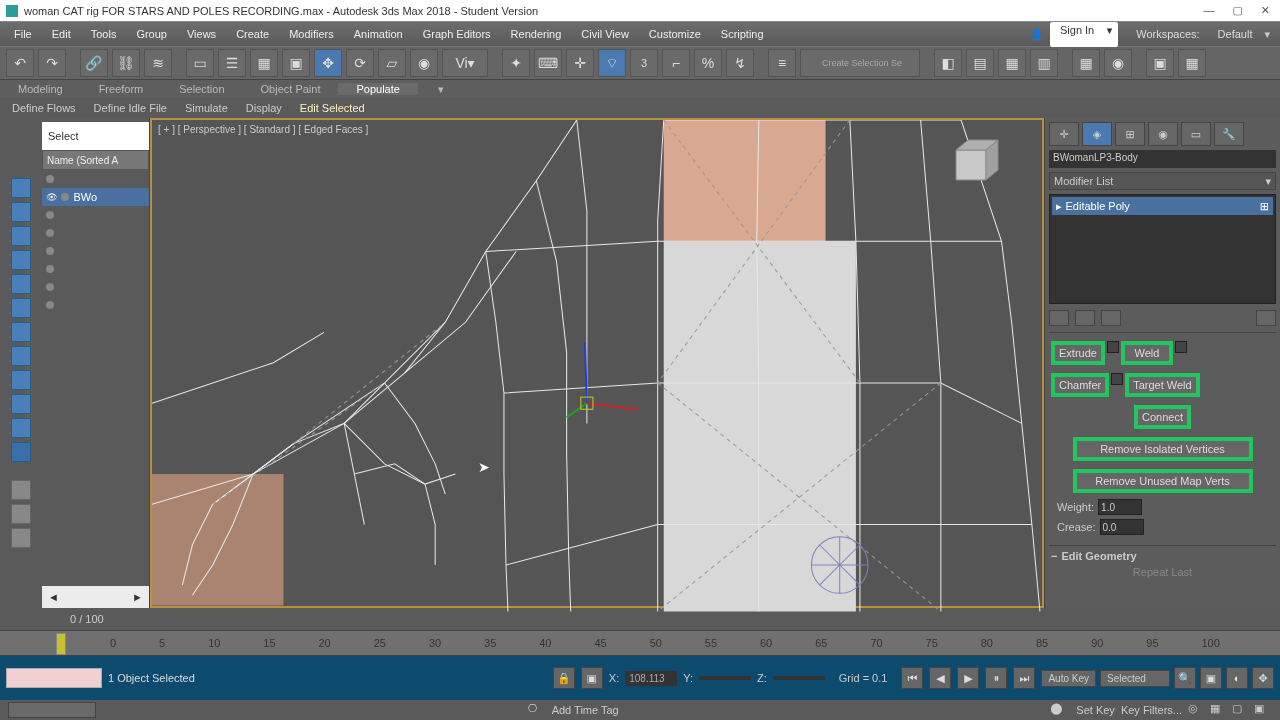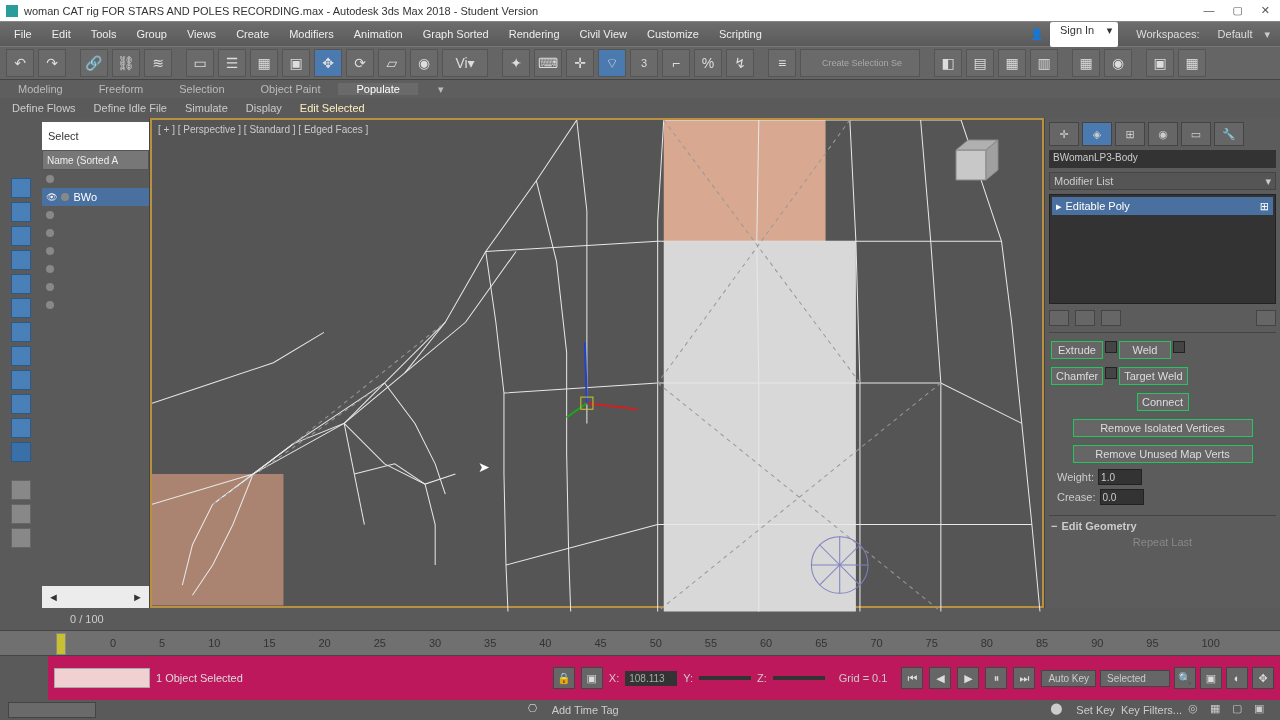--- a/index.html
+++ b/index.html
@@ -47,30 +47,30 @@
 .rightpanel .tabs .pt.on { background: #4a7ab0; }
 .rightpanel .objname { background: #333; color: #ccc; padding: 2px 4px; height: 18px; font-size: 10px; }
 .rightpanel .modlist { height: 18px; background: #555; color: #ccc; padding: 6px 4px; display: flex; justify-content: space-between; align-items: center; border: 1px solid #444; }
 .rightpanel .modstack { height: 110px; background: #333; border: 1px solid #222; padding: 2px; }
 .rightpanel .modstack .mod { background: #4a70a0; color: #fff; padding: 2px 4px; display: flex; align-items: center; gap: 4px; height: 18px; }
 .rightpanel .modbtns { display: flex; gap: 6px; padding: 2px 0; }
 .rightpanel .modbtns .mb { width: 20px; height: 16px; background: #666; border: 1px solid #444; }
 .rightpanel .rollout { border-top: 1px solid #444; padding: 4px 2px; }
 .rightpanel .rollout-title { display: flex; align-items: center; gap: 4px; font-weight: bold; }
 .rightpanel .editbtns { display: flex; flex-wrap: wrap; gap: 4px 2px; padding: 4px 0; font-size: 10px; }
-.rightpanel .ebtn { background: #666; border: 1px solid #22c55e; padding: 2px 4px; color: #ddd; min-width: 52px; text-align: center; }
+.rightpanel .ebtn { background: #666; border: 4px solid #22c55e; padding: 2px 4px; color: #ddd; min-width: 52px; text-align: center; }
 .rightpanel .ebtn.wide { min-width: 108px; }
 .rightpanel .chk { width: 12px; height: 12px; background: #444; border: 1px solid #222; }
 .rightpanel .spn { display: flex; align-items: center; gap: 4px; }
 .rightpanel .spn input { width: 44px; height: 16px; background: #333; border: 1px solid #222; color: #ccc; padding: 0 2px; font-size: 10px; }
 .trackbar { height: 22px; background: #5a5a5a; display: flex; align-items: center; padding: 0 10px; color: #ccc; font-size: 10px; }
 .timeline { height: 26px; background: #707070; position: relative; border-top: 1px solid #444; border-bottom: 1px solid #444; }
 .timeline .ticks { position: absolute; inset: 0; display: flex; justify-content: space-between; padding: 0 60px 0 110px; align-items: center; color: #333; font-size: 10px; }
 .timeline .slider { position: absolute; left: 56px; top: 2px; width: 10px; height: 22px; background: #c8c030; border: 1px solid #888; }
-.statusbar { height: 44px; background: #be185d; display: flex; align-items: center; padding: 6px 6px; gap: 6px; color: #ccc; margin-left: 48px; }
+.statusbar { height: 44px; background: #0c4a6e; display: flex; align-items: center; padding: 6px 6px; gap: 6px; color: #ccc; }
 .statusbar .pink { width: 96px; height: 20px; background: #f0d0d0; border: 1px solid #aaa; }
 .statusbar .msg { color: #ddd; }
 .statusbar .coord { background: #333; color: #aaa; padding: 2px 4px; width: 52px; font-size: 10px; }
 .statusbar .pbtn { width: 22px; height: 22px; background: #666; border: 1px solid #444; display: flex; align-items: center; justify-content: center; color: #ddd; }
 .statusbar .autokey { background: #666; color: #ccc; padding: 2px 6px; border: 1px solid #444; font-size: 10px; }
 .statusbar .right-cluster { margin-left: auto; display: flex; align-items: center; gap: 4px; }
 .bottombar { position: absolute; bottom: 0; left: 0; right: 0; height: 20px; background: #5a5a5a; display: flex; align-items: center; gap: 6px; padding: 0 8px; color: #ccc; font-size: 10px; }
 .bottombar .mx { width: 88px; height: 16px; background: #6a6a6a; border: 1px solid #444; }
 .bottombar .locks { display: flex; gap: 4px; margin-left: auto; }
 </style>
@@ -89,21 +89,21 @@
 
 <div class="menubar">
   <span class="mi">File</span>
   <span class="mi">Edit</span>
   <span class="mi">Tools</span>
   <span class="mi">Group</span>
   <span class="mi">Views</span>
   <span class="mi">Create</span>
   <span class="mi">Modifiers</span>
   <span class="mi">Animation</span>
-  <span class="mi">Graph Sorted</span>
+  <span class="mi">Graph Editors</span>
   <span class="mi">Rendering</span>
   <span class="mi">Civil View</span>
   <span class="mi">Customize</span>
   <span class="mi">Scripting</span>
   <div class="right">
     <span style="color:#ccc">👤</span>
     <div class="signin">Sign In</div>
     <span class="workspaces">Workspaces:</span>
     <span style="color:#ddd">Default</span>
     <span style="color:#ccc;padding:0 6px">▾</span>

